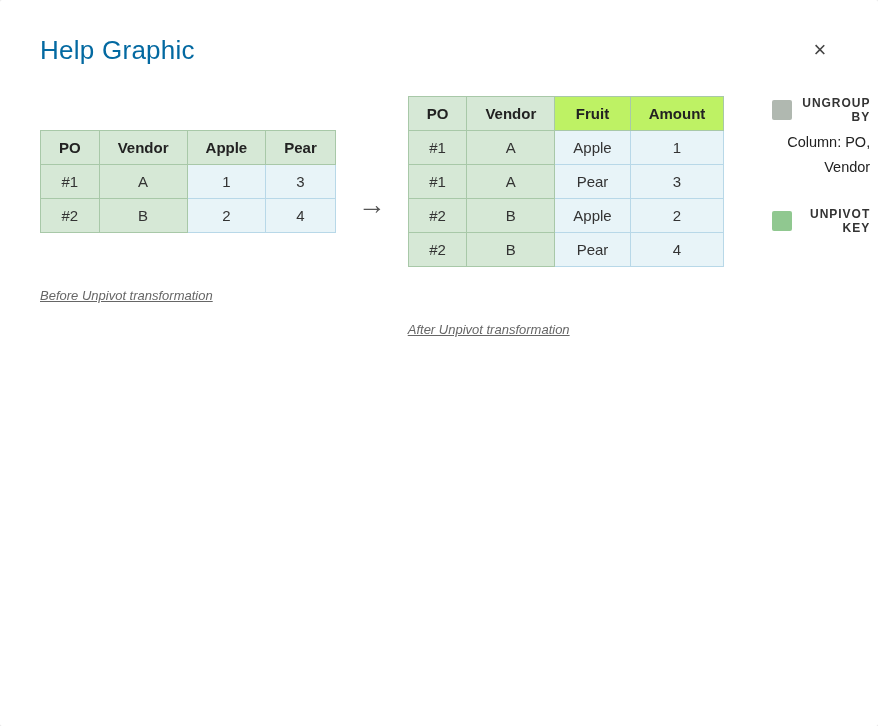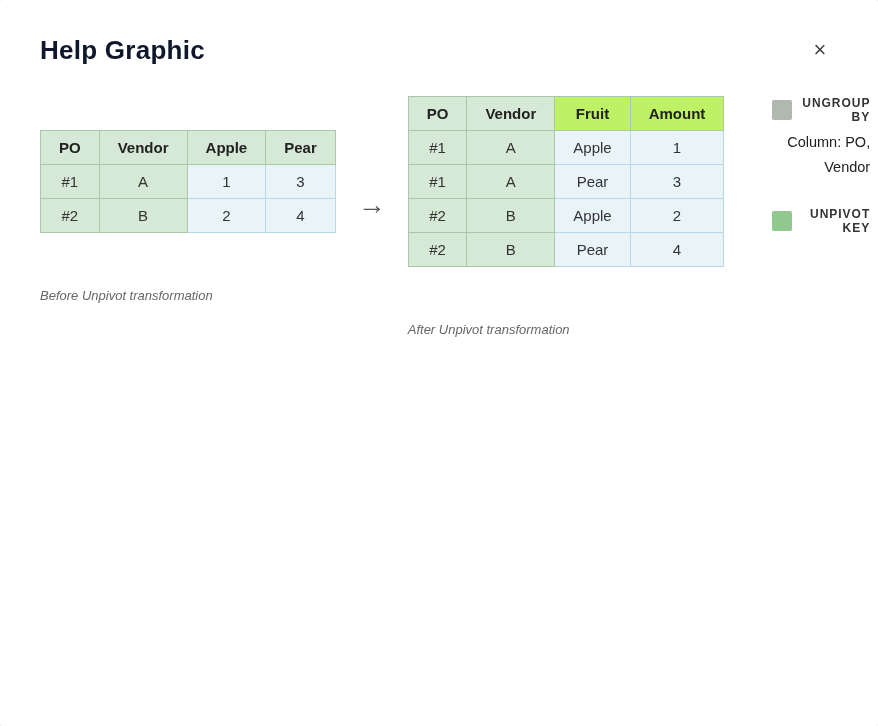--- a/index.html
+++ b/index.html
@@ -21,22 +21,22 @@
       box-shadow: 0 2px 16px rgba(0,0,0,0.18);
     }
     .dialog-header {
       display: flex;
       align-items: center;
       justify-content: space-between;
       margin-bottom: 28px;
     }
     .dialog-title {
       font-size: 26px;
-      font-weight: 700;
-      color: #0f172a;
+      font-weight: 400;
+      color: #0369a1;
       letter-spacing: 0.01em;
     }
     .close-btn {
       background: none;
       border: none;
       cursor: pointer;
       font-size: 22px;
       color: #444;
       width: 36px;
       height: 36px;
@@ -57,20 +57,21 @@
       display: flex;
       flex-direction: column;
       align-items: flex-start;
       gap: 47px;
     }
     .table-caption {
       font-style: italic;
       font-size: 13px;
       color: #666;
       margin-top: 8px;
+      text-decoration: underline;
     }
 
     table {
       border-collapse: collapse;
       font-size: 15px;
     }
     table th, table td {
       border: 1px solid #c8d8c8;
       padding: 8px 18px;
       text-align: center;

